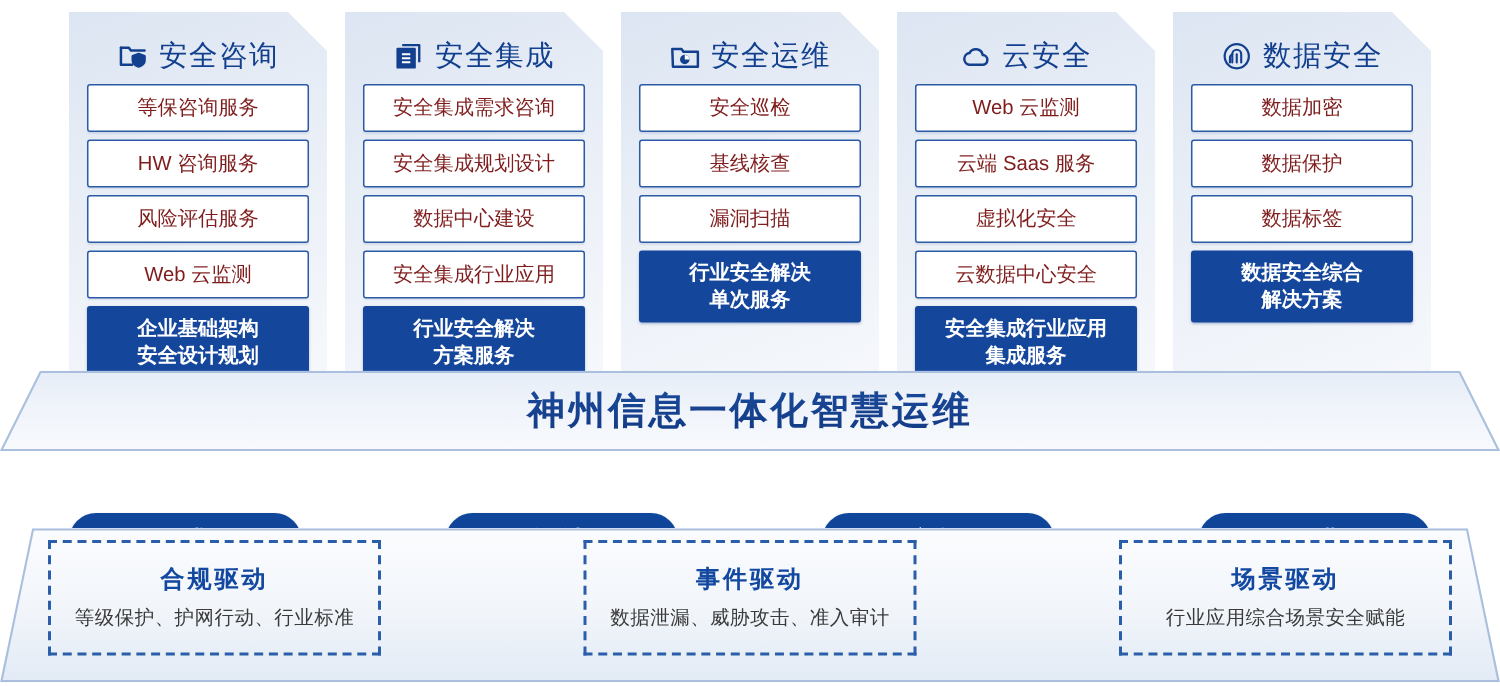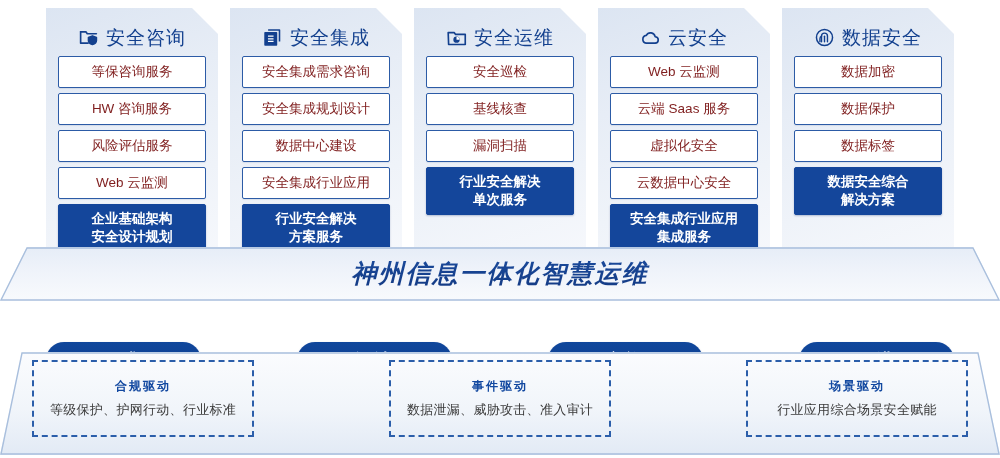--- a/index.html
+++ b/index.html
@@ -66,21 +66,20 @@
     -webkit-clip-path:polygon(27px 0, 973px 0, 1000px 53px, 0 53px);
     clip-path:polygon(27px 0, 973px 0, 1000px 53px, 0 53px);
   }
   .banner-edge{
     position:absolute;left:0;top:0;width:1000px;height:55px;
   }
   .banner-text{
     position:absolute;left:0;top:0;width:1000px;height:53px;
     display:flex;align-items:center;justify-content:center;
     font-size:25px;font-weight:bold;letter-spacing:2px;
-    font-style:italic;
     background:linear-gradient(180deg,#1c4fa3 0%,#11357c 100%);
     -webkit-background-clip:text;background-clip:text;
     color:transparent;
     -webkit-text-fill-color:transparent;
   }
 
   
   .phases{
     position:absolute;left:0;top:311px;width:1000px;height:36px;
     display:flex;justify-content:space-between;
@@ -109,21 +108,21 @@
     padding:0 32px;box-sizing:border-box;
   }
   .driver{
     width:222px;height:77px;
     border:2px dashed #2b5eaa;
     box-sizing:border-box;
     display:flex;flex-direction:column;align-items:center;justify-content:center;
     gap:6px;
   }
   .driver-title{
-    font-size:12px;font-weight:bold;color:#1248a0;letter-spacing:2px;
+    font-size:16px;font-weight:bold;color:#1248a0;letter-spacing:2px;
   }
   .driver-sub{
     font-size:13px;color:#3a3a3a;letter-spacing:.3px;white-space:nowrap;
   }
 </style>
 </head>
 <body>
 
 <div id="root">
 

